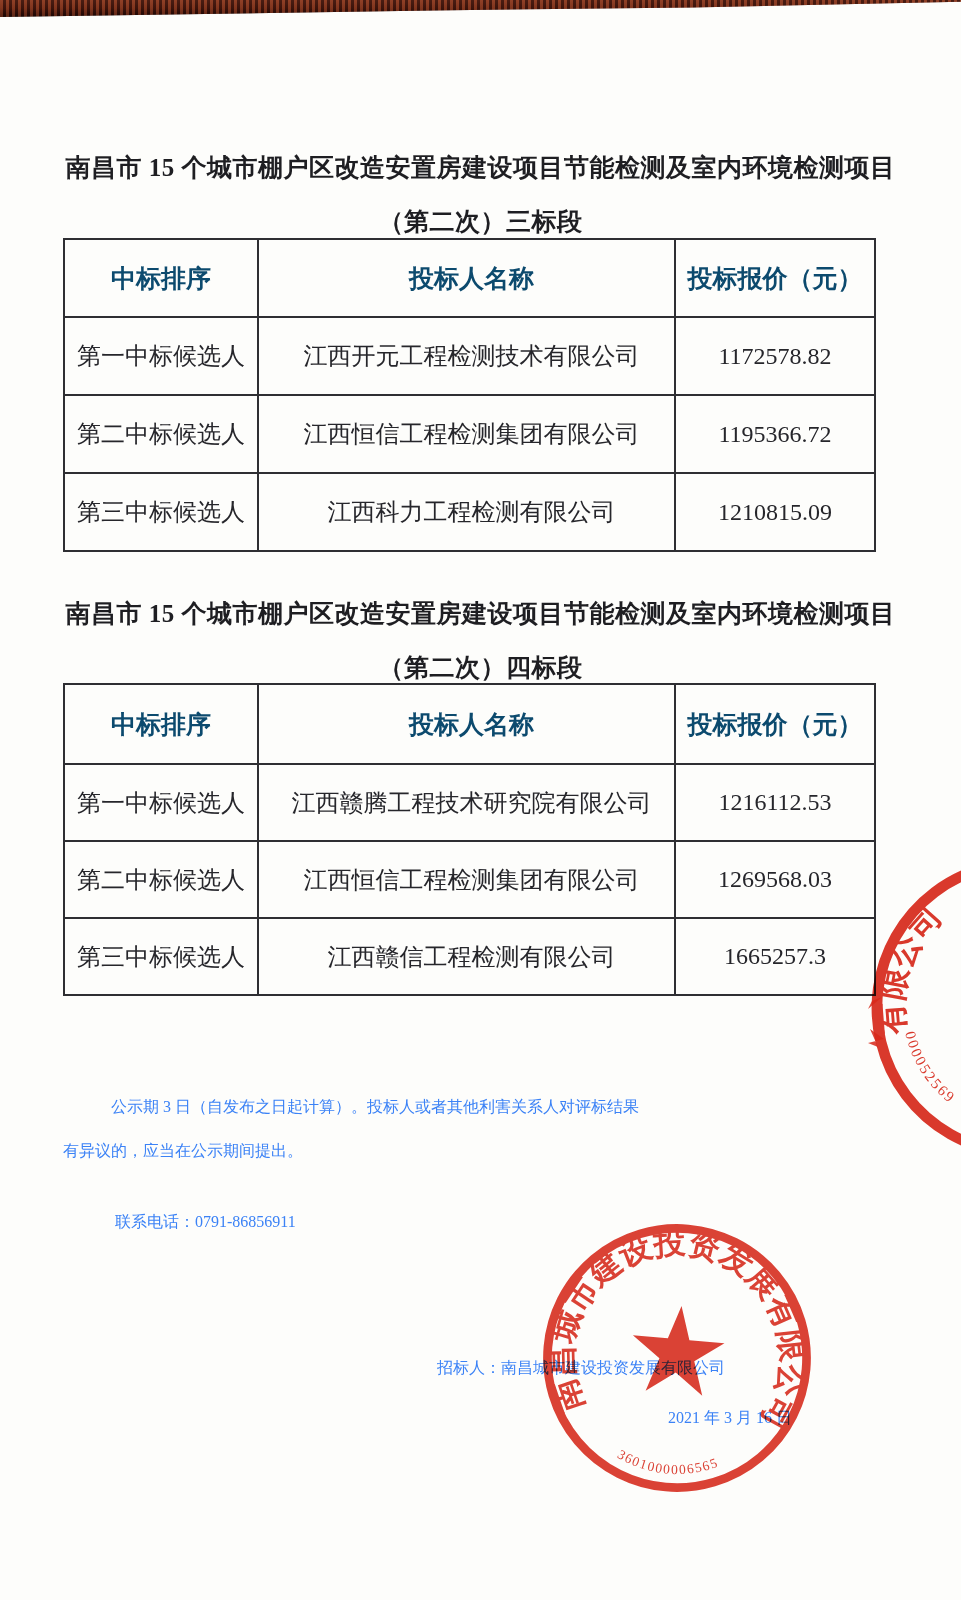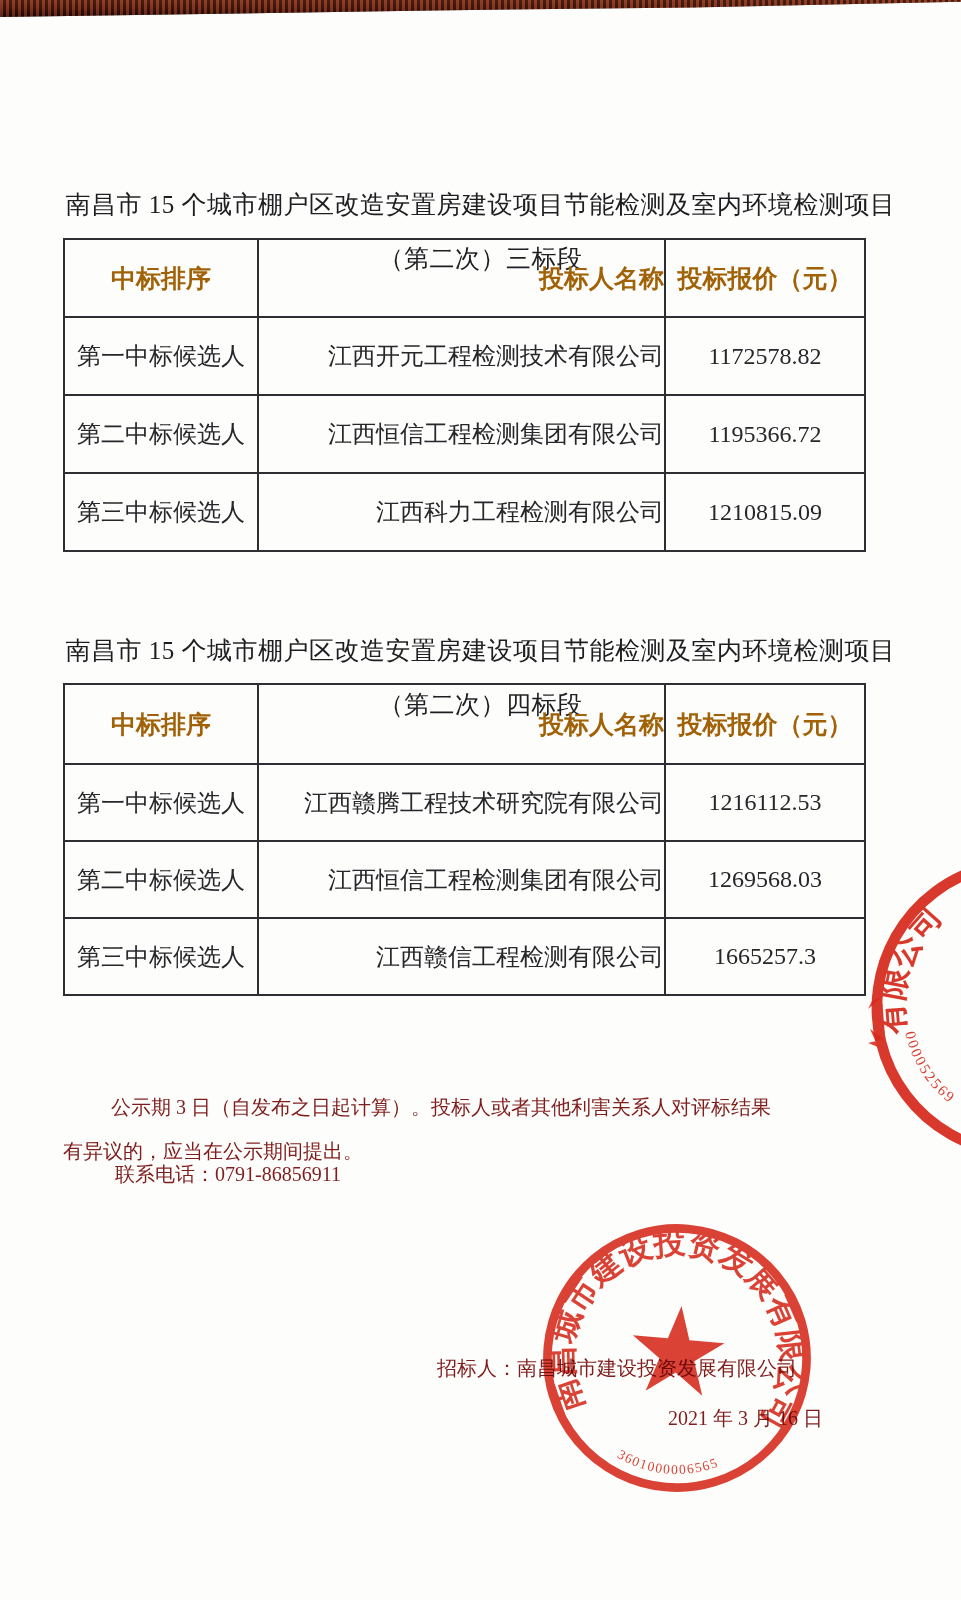--- a/index.html
+++ b/index.html
@@ -20,48 +20,47 @@
   .edge-strip{
     position:absolute;left:0;top:0;width:961px;height:18px;
     background:
       repeating-linear-gradient(90deg, rgba(160,70,40,.55) 0 3px, rgba(40,10,6,.6) 3px 6px),
       linear-gradient(180deg,#7d3a26 0%, #5a2012 45%, #1c0805 80%, #000 100%);
     clip-path:polygon(0 0, 100% 0, 100% 10%, 72% 42%, 45% 58%, 0 95%);
   }
   .title-line{
     position:absolute;left:0;width:961px;
     text-align:center;
-    font-size:25px;font-weight:normal;
+    font-size:25px;font-weight:bold;
     line-height:36px;
     letter-spacing:0.5px;
     color:#1e1e22;
-    margin-top:37px;
   }
   .award-table{
     position:absolute;left:63px;width:795px;
     border-collapse:collapse;table-layout:fixed;
     font-size:24px;color:#26262b;
   }
   .award-table td,.award-table th{
     border:2px solid #2e2e32;
     padding:0;vertical-align:middle;
     font-weight:normal;
   }
   .award-table .col-rank{width:192px;text-align:center;}
-  .award-table .col-bidder{width:405px;text-align:right;padding-left:0;}
+  .award-table .col-bidder{width:405px;text-align:center;padding-left:10px;}
   .award-table .col-price{width:198px;text-align:center;}
-  .award-table thead th{font-weight:bold;text-align:center;padding-left:0;font-size:25px;color:#a16207;margin-top:40px;}
+  .award-table thead th{font-weight:bold;text-align:center;padding-left:0;font-size:25px;color:#0c4a6e;margin-top:40px;}
   .t1 thead tr{height:78px;}
   .t1 tbody tr{height:78px;}
   .t2 thead tr{height:80px;}
   .t2 tbody tr{height:77px;}
   .body-line{
     position:absolute;
-    font-size:20px;line-height:36px;
-    color:#7f1d1d;
+    font-size:16px;line-height:36px;
+    color:#3b82f6;
     white-space:nowrap;
   }
   
   .stamp{
     position:absolute;
     color:#d8281a;
     mix-blend-mode:multiply;
     opacity:0.88;
   }
   .stamp-main{left:532px;top:1213px;transform:rotate(5deg);}
@@ -131,21 +130,21 @@
       <tr>
         <td class="col-rank">第三中标候选人</td>
         <td class="col-bidder">江西赣信工程检测有限公司</td>
         <td class="col-price">1665257.3</td>
       </tr>
     </tbody>
   </table>
 
   <div class="body-line" style="left:111px;top:1089px;">公示期 3 日（自发布之日起计算）。投标人或者其他利害关系人对评标结果</div>
   <div class="body-line" style="left:63px;top:1133px;">有异议的，应当在公示期间提出。</div>
-  <div class="body-line" style="left:115px;top:1156px;">联系电话：0791-86856911</div>
+  <div class="body-line" style="left:115px;top:1204px;">联系电话：0791-86856911</div>
 
   <div class="body-line" style="left:437px;top:1350px;">招标人：南昌城市建设投资发展有限公司</div>
   <div class="body-line" style="left:668px;top:1400px;">2021 年 3 月 16 日</div>
 
   <svg class="stamp stamp-main" width="290" height="290" viewBox="0 0 300 300">
     <defs>
       <path id="arcTop" d="M 61.5,211.9 A 108,108 0 1 1 238.5,211.9" fill="none"></path>
       <path id="arcBot" d="M 81.2,248.3 A 120,120 0 0 0 218.8,248.3" fill="none"></path>
     </defs>
     <circle cx="150" cy="150" r="134" fill="none" stroke="currentColor" stroke-width="9"></circle>

